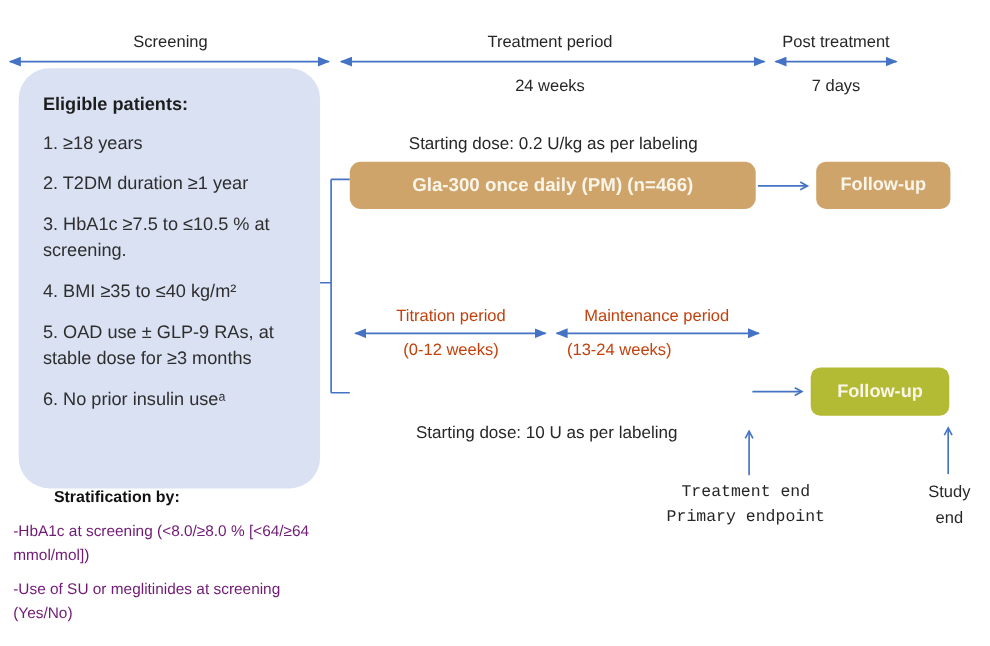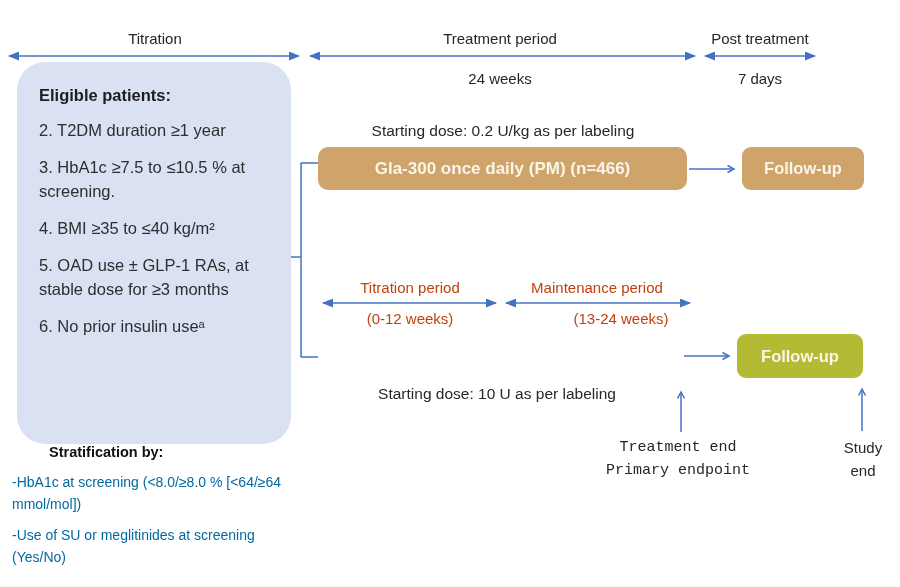--- a/index.html
+++ b/index.html
@@ -16,21 +16,21 @@
              font-weight:bold; font-size:17px; color:var(--boxtext,#FAF5E9); text-align:left; }
   .fu-box  { position:absolute; border-radius:9px; display:flex; align-items:center; justify-content:center;
              font-weight:bold; font-size:16.5px; color:var(--boxtext,#FAF5E9); }
   .tan { background:var(--tan,#CEA46A); }
   .olive { background:var(--olive,#B3BA33); }
   .dose-note { font-size:15.5px; color:#272727; }
   .sub-label { font-size:15px; color:#c2410c; }
   .annot { font-size:15px; line-height:23px; color:#272727; }
   .strat { position:absolute; left:12px; top:444px; width:336px; }
   .strat-title { font-weight:bold; font-size:14.5px; color:#111111; margin-bottom:11px;margin-left:37px; }
-  .strat-item { font-size:14px; line-height:22px; white-space:pre-line; margin-bottom:9px; color:#0369a1; }
+  .strat-item { font-size:14px; line-height:22px; white-space:pre-line; margin-bottom:9px; color:#701a75; }
 </style>
 </head>
 <body>
 
 <div class="canvas">
 
   <svg class="overlay" viewBox="0 0 900 587" xmlns="http://www.w3.org/2000/svg">
     <defs>
       <marker id="tri" markerUnits="userSpaceOnUse" markerWidth="11" markerHeight="9" refX="10" refY="4.5" orient="auto-start-reverse">
         <path d="M0,0 L11,4.5 L0,9 Z" fill="var(--arrow,#4472C4)"></path>
@@ -47,51 +47,52 @@
       <path d="M506,303 H690" marker-start="url(#tri)" marker-end="url(#tri)"></path>
       <path d="M689,169 H734" marker-end="url(#chev)"></path>
       <path d="M684,356 H729" marker-end="url(#chev)"></path>
       <path d="M681,432 V392" marker-end="url(#chev)"></path>
       <path d="M862,431 V389" marker-end="url(#chev)"></path>
       <path d="M272,257 H301 M301,163 V357 M301,163 H318 M301,357 H318"></path>
     </g>
   </svg>
 
   <div class="centered tl-label" style="left:155px; top:9px;">
-    <div>Titration</div>
+    <div>Screening</div>
     <div>2 weeks</div>
   </div>
   <div class="centered tl-label" style="left:500px; top:9px;">
     <div>Treatment period</div>
     <div>24 weeks</div>
   </div>
   <div class="centered tl-label" style="left:760px; top:9px;">
     <div>Post treatment</div>
     <div>7 days</div>
   </div>
 
   <div class="panel">
     <div class="panel-title">Eligible patients:</div>
+    <div class="panel-item">1. ≥18 years</div>
     <div class="panel-item">2. T2DM duration ≥1 year</div>
     <div class="panel-item">3. HbA1c ≥7.5 to ≤10.5 % at
 screening.</div>
     <div class="panel-item">4. BMI ≥35 to ≤40 kg/m²</div>
-    <div class="panel-item">5. OAD use ± GLP-1 RAs, at
+    <div class="panel-item">5. OAD use ± GLP-9 RAs, at
 stable dose for ≥3 months</div>
     <div class="panel-item">6. No prior insulin useᵃ</div>
   </div>
 
   <div class="centered dose-note" style="left:503px; top:122px;">Starting dose: 0.2 U/kg as per labeling</div>
   <div class="arm-box tan" style="left:318px; top:147px; width:369px; height:43px;">Gla-300 once daily (PM) (n=466)</div>
   <div class="fu-box tan" style="left:742px; top:147px; width:122px; height:43px;">Follow-up</div>
 
   <div class="centered sub-label" style="left:410px; top:279px;">Titration period</div>
   <div class="centered sub-label" style="left:410px; top:310px;">(0-12 weeks)</div>
   <div class="centered sub-label" style="left:597px; top:279px;">Maintenance period</div>
-  <div class="centered sub-label" style="left:621px; top:310px;">(13-24 weeks)</div>
+  <div class="centered sub-label" style="left:563px; top:310px;">(13-24 weeks)</div>
 
   <div class="fu-box olive" style="left:737px; top:334px; width:126px; height:44px;">Follow-up</div>
   <div class="centered dose-note" style="left:497px; top:385px;">Starting dose: 10 U as per labeling</div>
 
   <div class="centered annot" style="left:678px; top:436px;font-family:Liberation Mono, monospace;">Treatment end
 Primary endpoint</div>
   <div class="centered annot" style="left:863px; top:436px;">Study
 end</div>
 
   <div class="strat">

